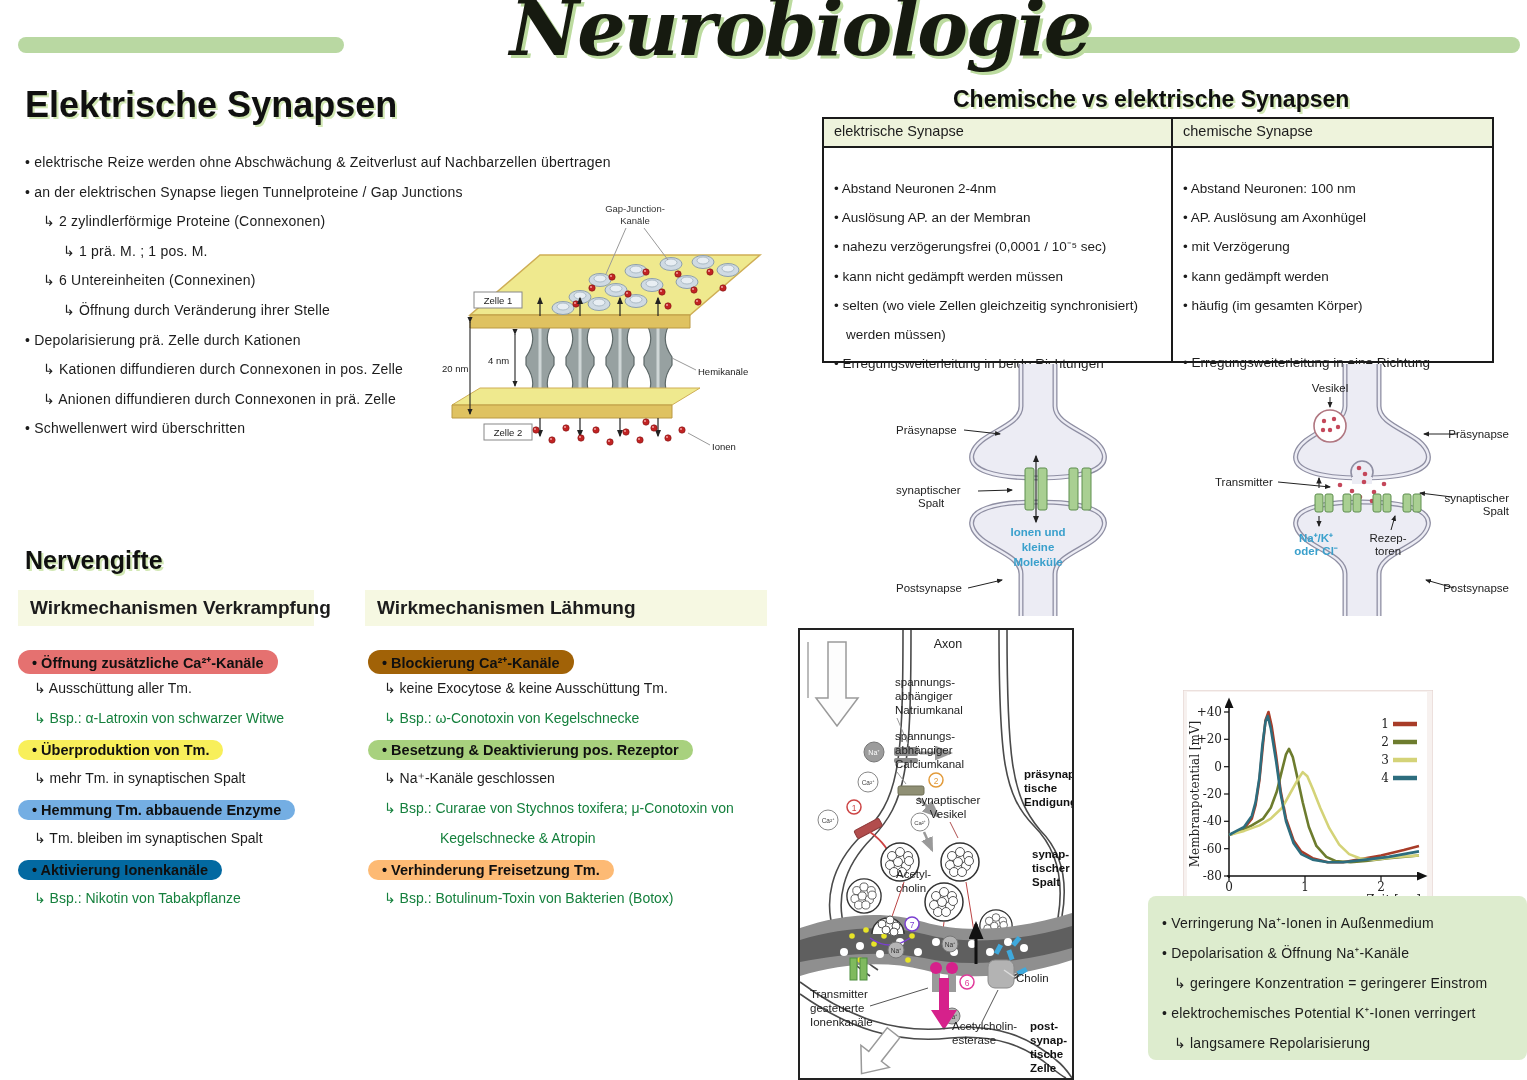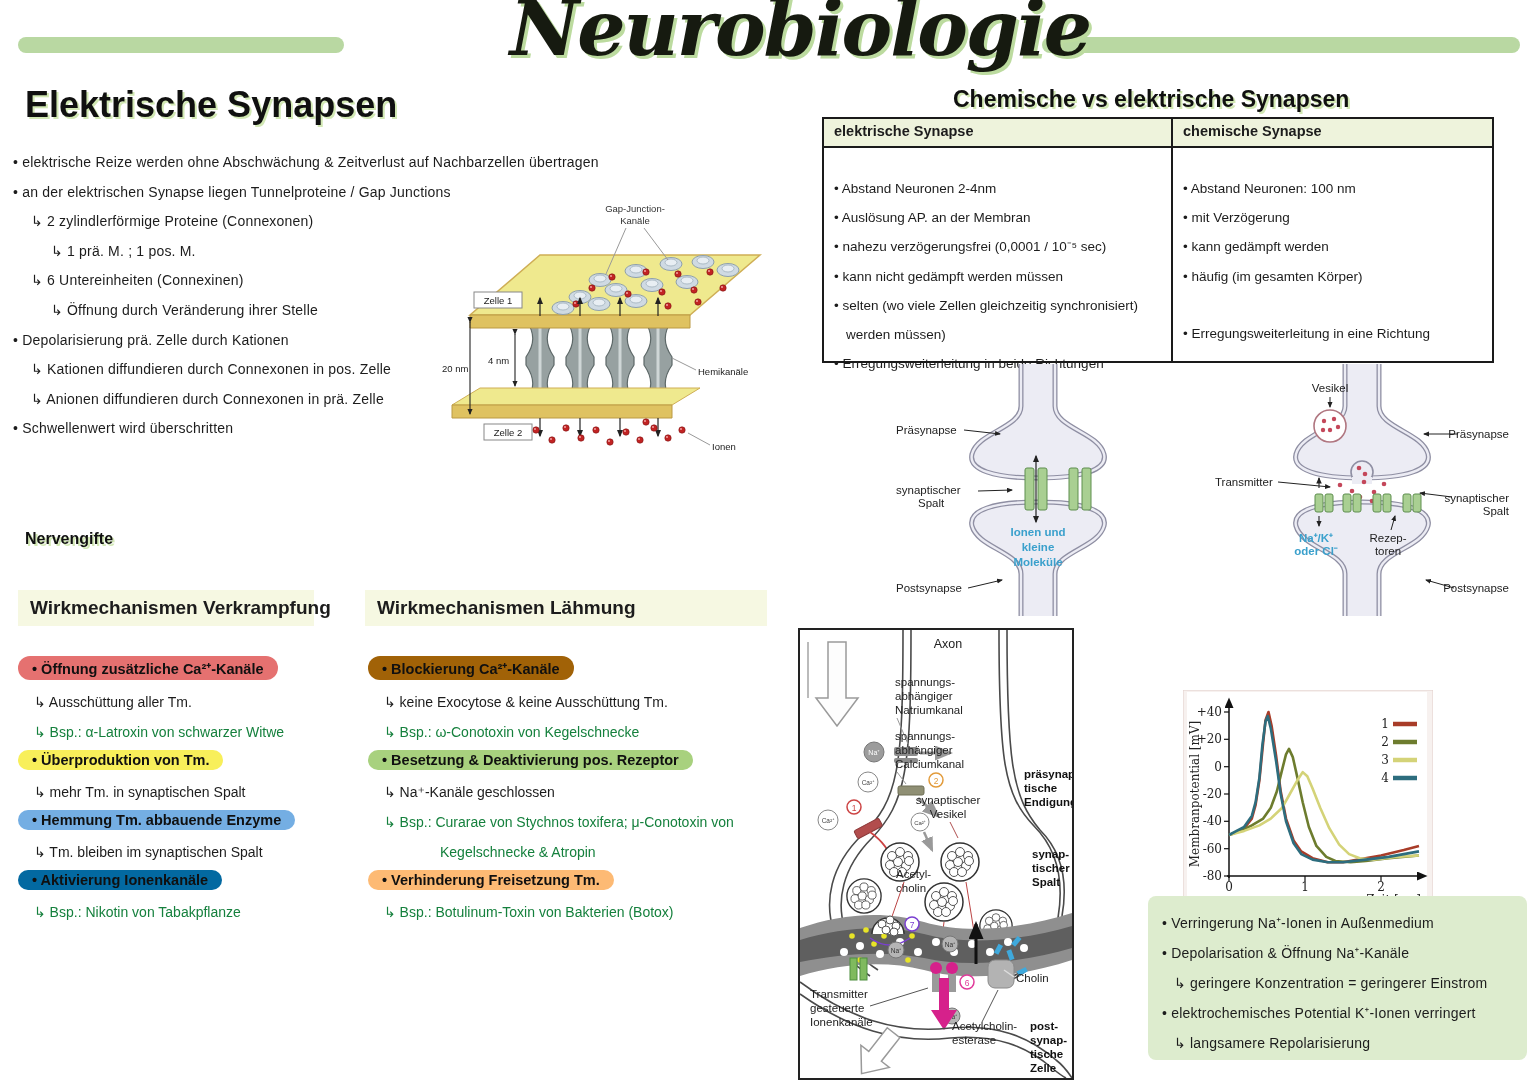--- a/index.html
+++ b/index.html
@@ -11,33 +11,33 @@
          color:#161a10;text-shadow:3px 3px 0 #bcdb9f;letter-spacing:-2px;white-space:nowrap}
   .h1{position:absolute;font-weight:700;color:#101010;text-shadow:2px 2px 0 #d2e8b4;white-space:nowrap}
   .hw{font-size:14px;letter-spacing:.2px;white-space:nowrap}
   .noteList{position:absolute;line-height:29.6px}
   .ind1{padding-left:18px}.ind2{padding-left:38px}
   .graytxt{color:#15803d}
   
   .vtable{position:absolute;left:822px;top:117px;width:672px;height:246px;border:2px solid #1a1a1a;
           display:flex;flex-direction:column;box-sizing:border-box;background:#fff}
   .vhead{display:flex;height:27px;background:#eef3dc;border-bottom:2px solid #1a1a1a;flex:none}
-  .vhead div{font-size:14.5px;font-weight:700;padding:4px 10px 0 10px;box-sizing:border-box;white-space:nowrap}
+  .vhead div{font-size:14.5px;font-weight:400;padding:4px 10px 0 10px;box-sizing:border-box;white-space:nowrap}
   .vbody{display:flex;flex:1;min-height:0}
   .cL{width:349px;border-right:2px solid #1a1a1a;box-sizing:border-box;flex:none}
   .cR{flex:1;min-width:0}
   .vbody .cL,.vbody .cR{padding:26px 6px 4px 10px;display:flex;flex-direction:column}
   .trow{font-size:13.5px;line-height:29.2px;white-space:nowrap}
   .contline{padding-left:12px}
   .pushdown{margin-top:28px}
   
   .boxtitle{position:absolute;background:#f6f8e2;font-weight:700;font-size:19px;
             padding:7px 12px;box-sizing:border-box;white-space:nowrap}
   .glist{position:absolute}
-  .gitem{height:30px;display:flex;align-items:flex-end;white-space:nowrap;font-size:14px}
+  .gitem{height:30px;display:flex;align-items:flex-start;white-space:nowrap;font-size:14px}
   .sub{padding-left:16px}
   .cont2{padding-left:72px}
   .pill{display:inline-block;border-radius:13px;padding:2px 14px;font-weight:700;font-size:14.5px;color:#101010}
   .p-red{background:#e57170}.p-yellow{background:#f8ef5a}.p-blue{background:#74aee3}
   .p-pink{background:#0369a1}.p-orange{background:#a16207}.p-green{background:#a8d17e}.p-purple{background:#fdba74}
   
   .axonbox{position:absolute;left:798px;top:628px;width:276px;height:452px;border:2px solid #222;
            box-sizing:border-box;background:#fff}
   .notebox{position:absolute;left:1148px;top:896px;width:379px;height:164px;background:#ddecce;
            border-radius:8px;padding:12px 0 0 14px;box-sizing:border-box;line-height:30px}
@@ -50,21 +50,21 @@
 </head>
 <body>
 
 <div id="page">
 
   <div class="bar" style="left:18px;top:37px;width:326px"></div>
   <div class="bar" style="left:1042px;top:37px;width:478px"></div>
   <div class="title">Neurobiologie</div>
 
   <div class="h1" style="left:25px;top:84px;font-size:36px">Elektrische Synapsen</div>
-  <div class="noteList" style="left:13px;top:148px">
+  <div class="noteList" style="left:25px;top:148px">
     <div class="hw">• elektrische Reize werden ohne Abschwächung &amp; Zeitverlust auf Nachbarzellen übertragen</div>
     <div class="hw">• an der elektrischen Synapse liegen Tunnelproteine / Gap Junctions</div>
     <div class="hw ind1">↳ 2 zylindlerförmige Proteine (Connexonen)</div>
     <div class="hw ind2">↳ 1 prä. M. ; 1 pos. M.</div>
     <div class="hw ind1">↳ 6 Untereinheiten (Connexinen)</div>
     <div class="hw ind2">↳ Öffnung durch Veränderung ihrer Stelle</div>
     <div class="hw">• Depolarisierung prä. Zelle durch Kationen</div>
     <div class="hw ind1">↳ Kationen diffundieren durch Connexonen in pos. Zelle</div>
     <div class="hw ind1">↳ Anionen diffundieren durch Connexonen in prä. Zelle</div>
     <div class="hw">• Schwellenwert wird überschritten</div>
@@ -193,20 +193,21 @@
         <div class="trow">• Abstand Neuronen 2-4nm</div>
         <div class="trow">• Auslösung AP. an der Membran</div>
         <div class="trow">• nahezu verzögerungsfrei (0,0001 / 10⁻⁵ sec)</div>
         <div class="trow">• kann nicht gedämpft werden müssen</div>
         <div class="trow">• selten (wo viele Zellen gleichzeitig synchronisiert)</div>
         <div class="trow contline">werden müssen)</div>
         <div class="trow">• Erregungsweiterleitung in beide Richtungen</div>
       </div>
       <div class="cR">
         <div class="trow">• Abstand Neuronen: 100 nm</div>
+        <div class="trow">• AP. Auslösung am Axonhügel</div>
         <div class="trow">• mit Verzögerung</div>
         <div class="trow">• kann gedämpft werden</div>
         <div class="trow">• häufig (im gesamten Körper)</div>
         <div class="trow pushdown">• Erregungsweiterleitung in eine Richtung</div>
       </div>
     </div>
   </div>
 
   <svg style="position:absolute;left:888px;top:364px" width="300" height="252" viewBox="0 0 300 252">
     <defs>
@@ -305,21 +306,21 @@
     <line x1="240" y1="133" x2="208" y2="129" stroke="#222" stroke-width="1" marker-end="url(#mS2)"></line>
     <text class="bluetxt" x="104" y="178" text-anchor="middle">Na⁺/K⁺</text>
     <text class="bluetxt" x="104" y="191" text-anchor="middle">oder Cl⁻</text>
     <text class="svglabel" x="176" y="178" text-anchor="middle">Rezep-</text>
     <text class="svglabel" x="176" y="191" text-anchor="middle">toren</text>
     <line x1="179" y1="166" x2="183" y2="152" stroke="#222" stroke-width="1" marker-end="url(#mS2)"></line>
     <text class="svglabel" x="297" y="228" text-anchor="end">Postsynapse</text>
     <line x1="242" y1="224" x2="214" y2="216" stroke="#222" stroke-width="1" marker-end="url(#mS2)"></line>
   </svg>
 
-  <div class="h1" style="left:25px;top:530px;font-size:16px">Nervengifte</div>
+  <div class="h1" style="left:25px;top:546px;font-size:25px">Nervengifte</div>
   <div class="boxtitle" style="left:18px;top:590px;width:296px">Wirkmechanismen Verkrampfung</div>
   <div class="boxtitle" style="left:365px;top:590px;width:402px">Wirkmechanismen Lähmung</div>
 
   <div class="glist" style="left:18px;top:650px">
     <div class="gitem">
         <span class="pill p-red">• Öffnung zusätzliche Ca²⁺-Kanäle</span>
       </div>
     <div class="gitem sub">↳ Ausschüttung aller Tm.</div>
     <div class="gitem sub graytxt">↳ Bsp.: α-Latroxin von schwarzer Witwe</div>
     <div class="gitem">

